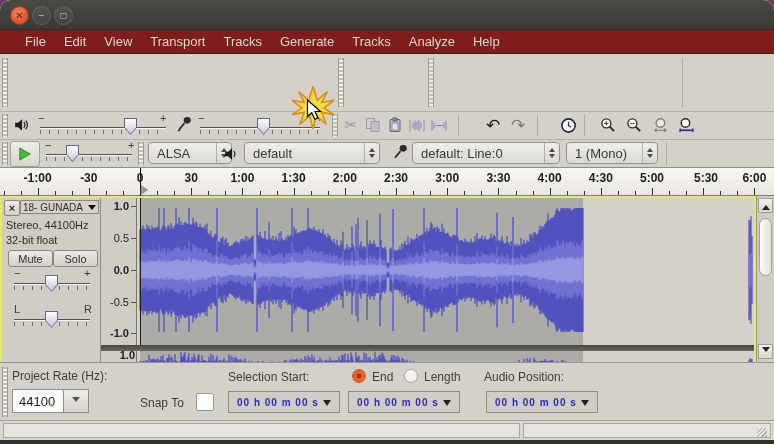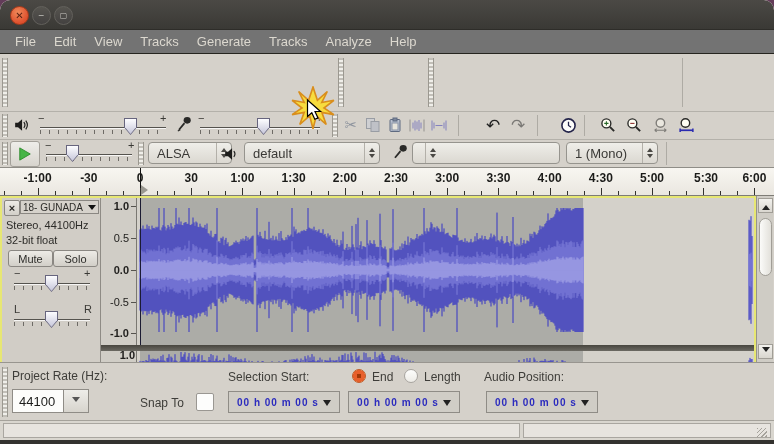--- a/index.html
+++ b/index.html
@@ -4,21 +4,21 @@
 <style>
   html,body{margin:0;padding:0;background:#633c59;font-family:"Liberation Sans","DejaVu Sans",sans-serif;}
   .window{position:relative;width:774px;height:444px;margin:0 auto;background:#d5d1ca;border-radius:10px 10px 0 0;overflow:hidden;}
   .abs{position:absolute;}
   
   .titlebar{left:0;top:0;width:774px;height:30px;background:linear-gradient(#4b4945,#3a3935);border-radius:10px 10px 0 0;border-bottom:1px solid #2e2d29;box-sizing:border-box;}
   .winbtn{top:6px;width:17px;height:17px;border-radius:50%;display:flex;align-items:center;justify-content:center;font-size:10px;line-height:1;}
   .btn-close{left:10px;background:radial-gradient(circle at 40% 32%,#f08a5a,#dd4f2d 70%);border:1px solid #a63c1c;color:#5a2113;font-weight:bold;}
   .btn-min,.btn-max{background:linear-gradient(#56544f,#434140);border:1px solid #63615c;color:#c9c7c2;}
   .btn-min{left:32px;}  .btn-max{left:54px;font-size:8px;}
-  .menubar{left:0;top:30px;width:774px;height:24px;background:#737373;border-bottom:1px solid #26251f;box-sizing:border-box;display:flex;align-items:center;padding-left:6px;}
+  .menubar{left:0;top:30px;width:774px;height:24px;background:#7f1d1d;border-bottom:1px solid #26251f;box-sizing:border-box;display:flex;align-items:center;padding-left:16px;}
   .menu-item{color:#dcd8cf;font-size:13px;padding:3px 9px;}
   
   .tbrow{left:0;width:774px;background:#d5d1ca;}
   .grip{width:6px;background:repeating-linear-gradient(180deg,#c2bfb8 0 2px,#f0efea 2px 4px);border-left:1px solid #9b9890;border-right:1px solid #9b9890;box-sizing:border-box;}
   .hsep{left:0;width:774px;height:1px;background:#b4b1aa;}
   .vsep{width:1px;background:#aeaba4;}
   .tbtn{width:46px;height:46px;border-radius:50%;border:1px solid #a9a69f;background:radial-gradient(circle at 38% 30%,#fbfaf8,#e2e0da 55%,#c9c6bf);box-shadow:inset 0 0 0 4px rgba(255,255,255,.55),0 1px 2px rgba(0,0,0,.25);display:flex;align-items:center;justify-content:center;}
   .sqbtn{border:1px solid #a3a099;background:linear-gradient(#eeede9,#d7d4cd);display:flex;align-items:center;justify-content:center;}
   .glyph{font-family:"DejaVu Sans",sans-serif;}
   .pausebars{display:flex;gap:4px;} .pausebars i{display:block;width:5px;height:16px;background:#2b3fd5;border:1px solid #1e2c9e;}
@@ -89,20 +89,21 @@
       </div>
     <div class="abs winbtn btn-max">
         <span>▢</span>
       </div>
   </div>
 
   <div class="abs menubar" id="menubar">
       <span class="menu-item">File</span>
       <span class="menu-item">Edit</span>
       <span class="menu-item">View</span>
+      <span class="menu-item">Transport</span>
       <span class="menu-item">Tracks</span>
       <span class="menu-item">Generate</span>
       <span class="menu-item">Tracks</span>
       <span class="menu-item">Analyze</span>
       <span class="menu-item">Help</span>
     </div>
 
   <div class="abs tbrow" style="top:54px;height:57px;">
     <div class="abs grip" style="left:2px;top:4px;height:49px;"></div>
 
@@ -335,20 +336,21 @@
         <span class="spin">
           <i class="up"></i>
           <i class="dn"></i>
         </span>
       </div>
     <div class="abs" style="left:392px;top:4px;"><svg width="16" height="16" viewBox="0 0 14 14">
           <ellipse cx="9.8" cy="3.8" rx="3.1" ry="2.9" fill="#2a2a28"></ellipse>
           <path d="M7.4 6.3L2.6 12" stroke="#2a2a28" stroke-width="1.6" fill="none"></path>
         </svg></div>
     <div class="abs combo" style="left:412px;top:2px;width:148px;">
+        <span class="ctext">default: Line:0</span>
         <span class="spin">
           <i class="up"></i>
           <i class="dn"></i>
         </span>
       </div>
     <div class="abs combo" style="left:566px;top:2px;width:92px;">
         <span class="ctext">1 (Mono)</span>
         <span class="spin">
           <i class="up"></i>
           <i class="dn"></i>

